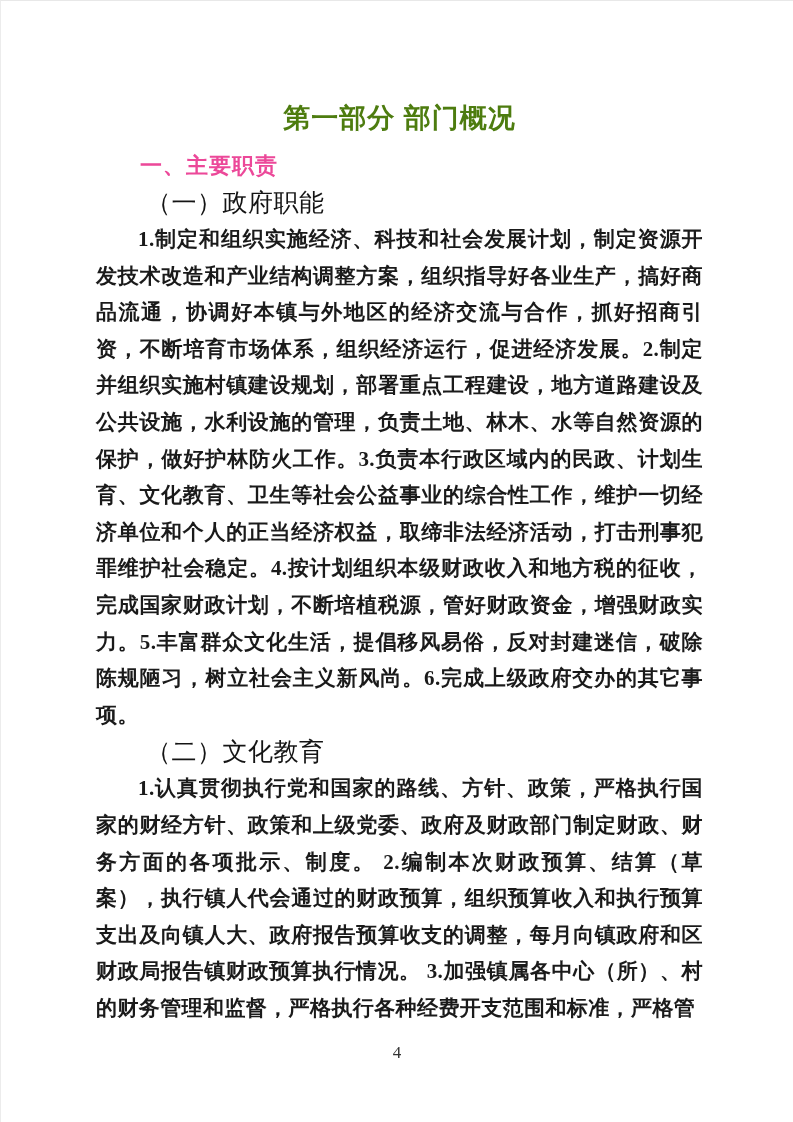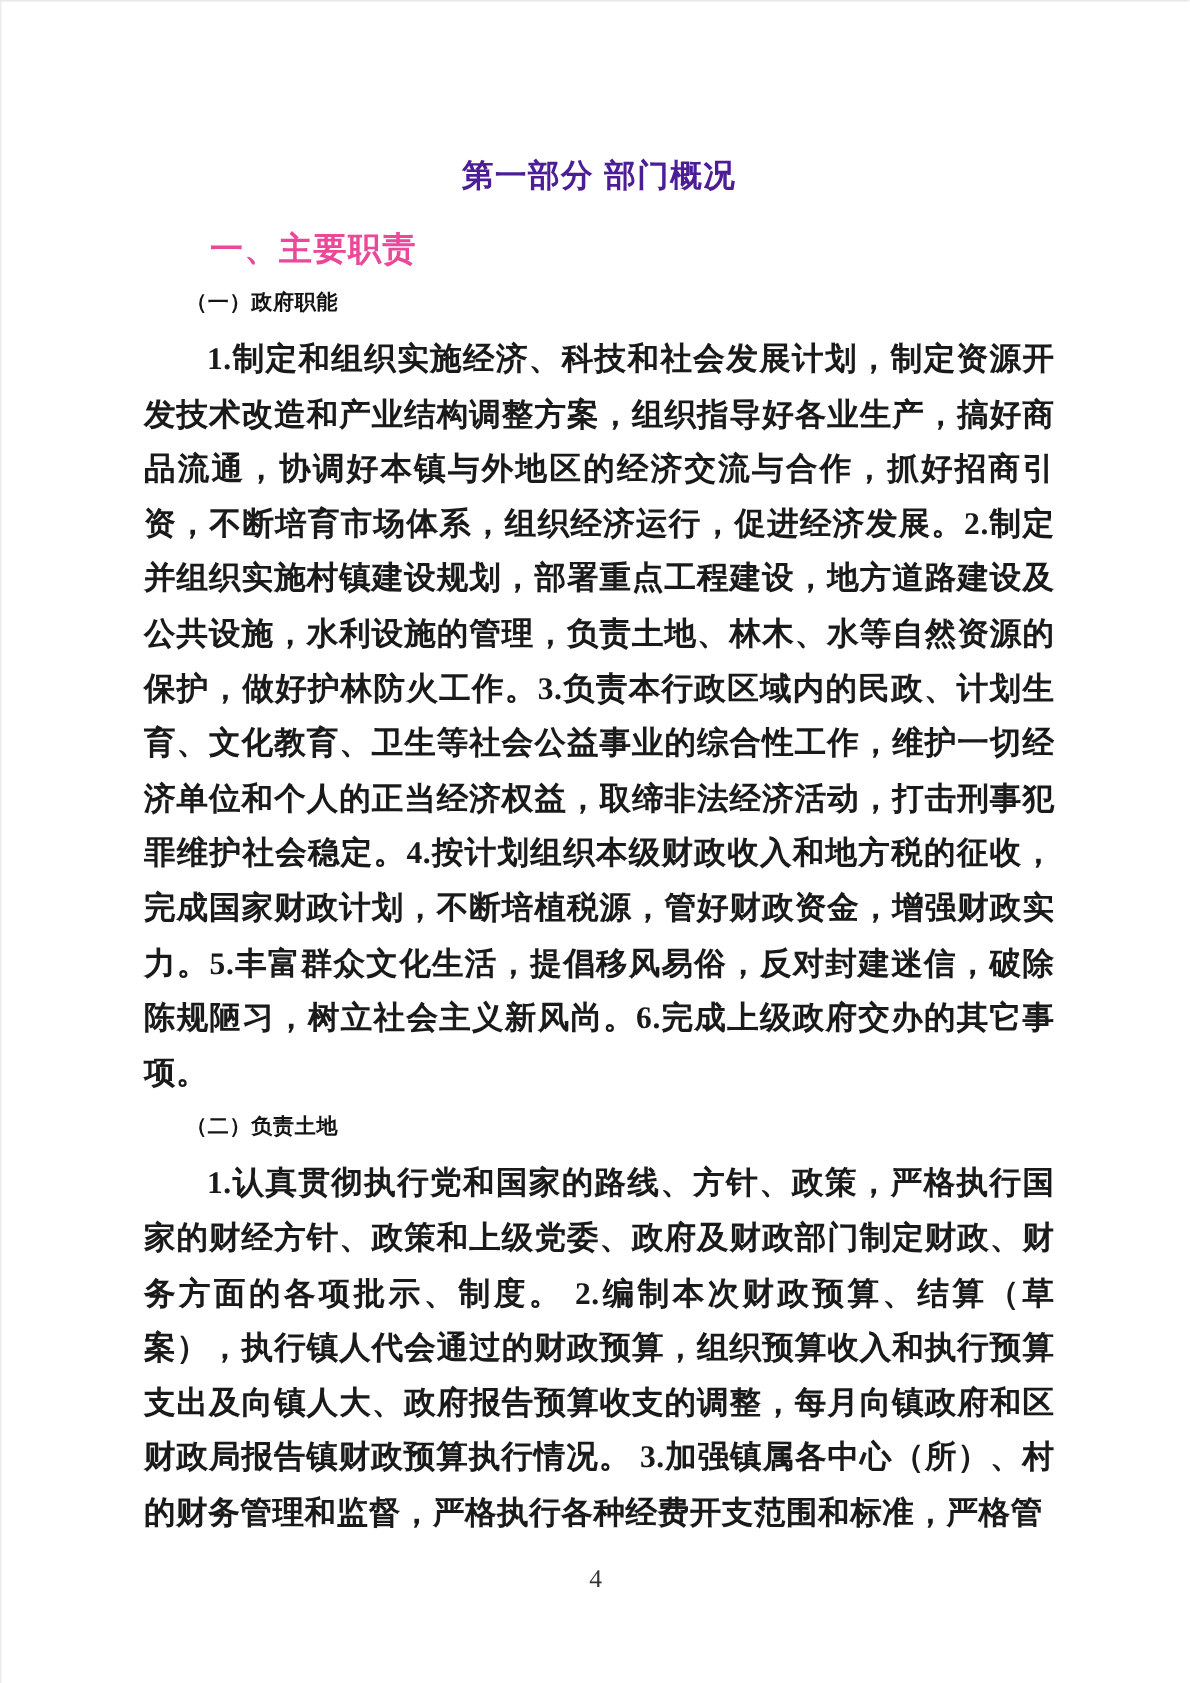--- a/index.html
+++ b/index.html
@@ -18,40 +18,40 @@
     box-sizing: border-box;
     border-top: 1px solid #e8e8e8;
     border-left: 1px solid #ececec;
   }
   .content {
     padding: 0 90px 0 95px;
   }
   .doc-title {
     padding-top: 100px;
     text-align: center;
-    font-size: 21px;
+    font-size: 27px;
     font-weight: bold;
     letter-spacing: 1px;
     line-height: 34px;
     font-family: "Liberation Sans", "DejaVu Sans", sans-serif;
-    color: #4c1d95;
+    color: #4d7c0f;
   }
   .main-heading {
     margin-top: 12px;
     font-size: 22px;
     font-weight: bold;
     line-height: 37px;
     text-indent: 2em;
     letter-spacing: 1px;
     font-family: "Liberation Sans", "DejaVu Sans", sans-serif;
     color: #ec4899;
   }
   .sub-heading {
-    font-size: 14px;
-    font-weight: bold;
+    font-size: 25px;
+    font-weight: normal;
     line-height: 37px;
     text-indent: 2em;
     letter-spacing: 0.5px;
   }
   .body-para {
     font-size: 21px;
     line-height: 36.6px;
     text-indent: 2em;
     text-align: justify;
     letter-spacing: 0.4px;
@@ -75,19 +75,19 @@
 <div class="page">
   <div class="content">
     <div class="doc-title">第一部分 部门概况</div>
 
     <div class="main-heading">一、主要职责</div>
 
     <div class="sub-heading">（一）政府职能</div>
 
     <p class="body-para">1.制定和组织实施经济、科技和社会发展计划，制定资源开发技术改造和产业结构调整方案，组织指导好各业生产，搞好商品流通，协调好本镇与外地区的经济交流与合作，抓好招商引资，不断培育市场体系，组织经济运行，促进经济发展。2.制定并组织实施村镇建设规划，部署重点工程建设，地方道路建设及公共设施，水利设施的管理，负责土地、林木、水等自然资源的保护，做好护林防火工作。3.负责本行政区域内的民政、计划生育、文化教育、卫生等社会公益事业的综合性工作，维护一切经济单位和个人的正当经济权益，取缔非法经济活动，打击刑事犯罪维护社会稳定。4.按计划组织本级财政收入和地方税的征收，完成国家财政计划，不断培植税源，管好财政资金，增强财政实力。5.丰富群众文化生活，提倡移风易俗，反对封建迷信，破除陈规陋习，树立社会主义新风尚。6.完成上级政府交办的其它事项。</p>
 
-    <div class="sub-heading">（二）负责土地</div>
+    <div class="sub-heading">（二）文化教育</div>
 
     <p class="body-para">1.认真贯彻执行党和国家的路线、方针、政策，严格执行国家的财经方针、政策和上级党委、政府及财政部门制定财政、财务方面的各项批示、制度。 2.编制本次财政预算、结算（草案），执行镇人代会通过的财政预算，组织预算收入和执行预算支出及向镇人大、政府报告预算收支的调整，每月向镇政府和区财政局报告镇财政预算执行情况。 3.加强镇属各中心（所）、村的财务管理和监督，严格执行各种经费开支范围和标准，严格管</p>
   </div>
 
   <div class="page-number">4</div>
 </div>
 
 </body></html>

